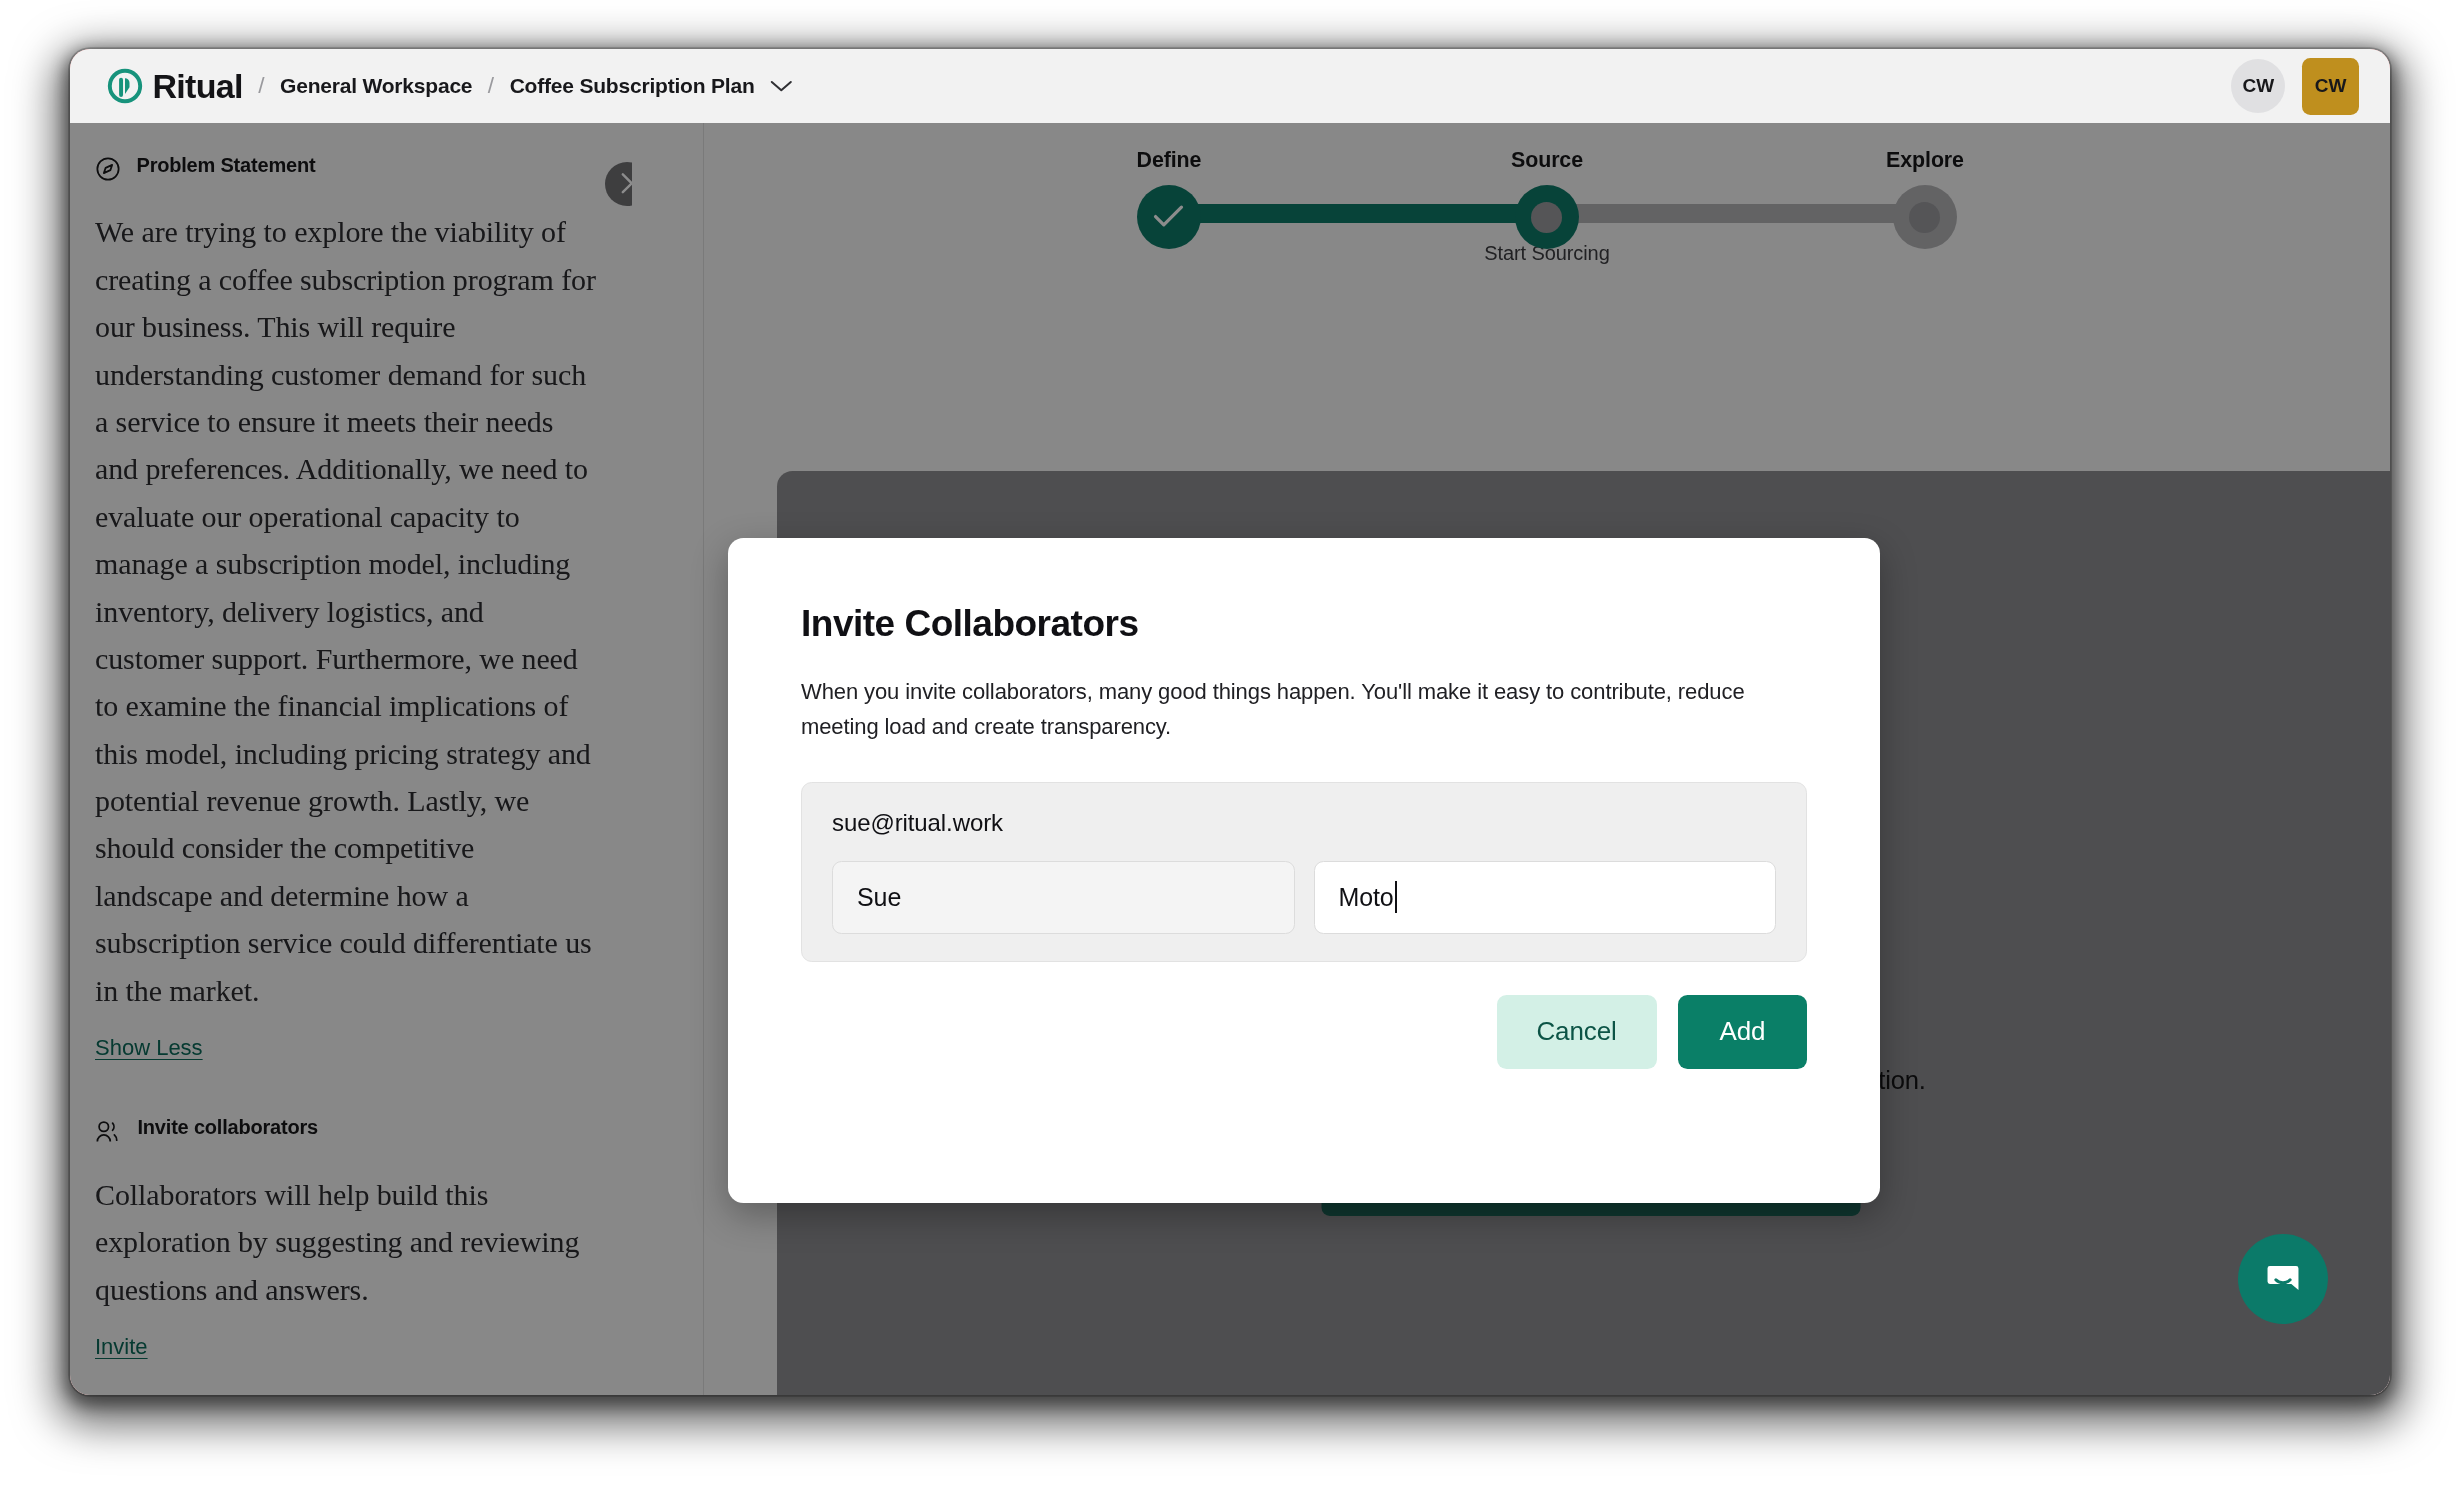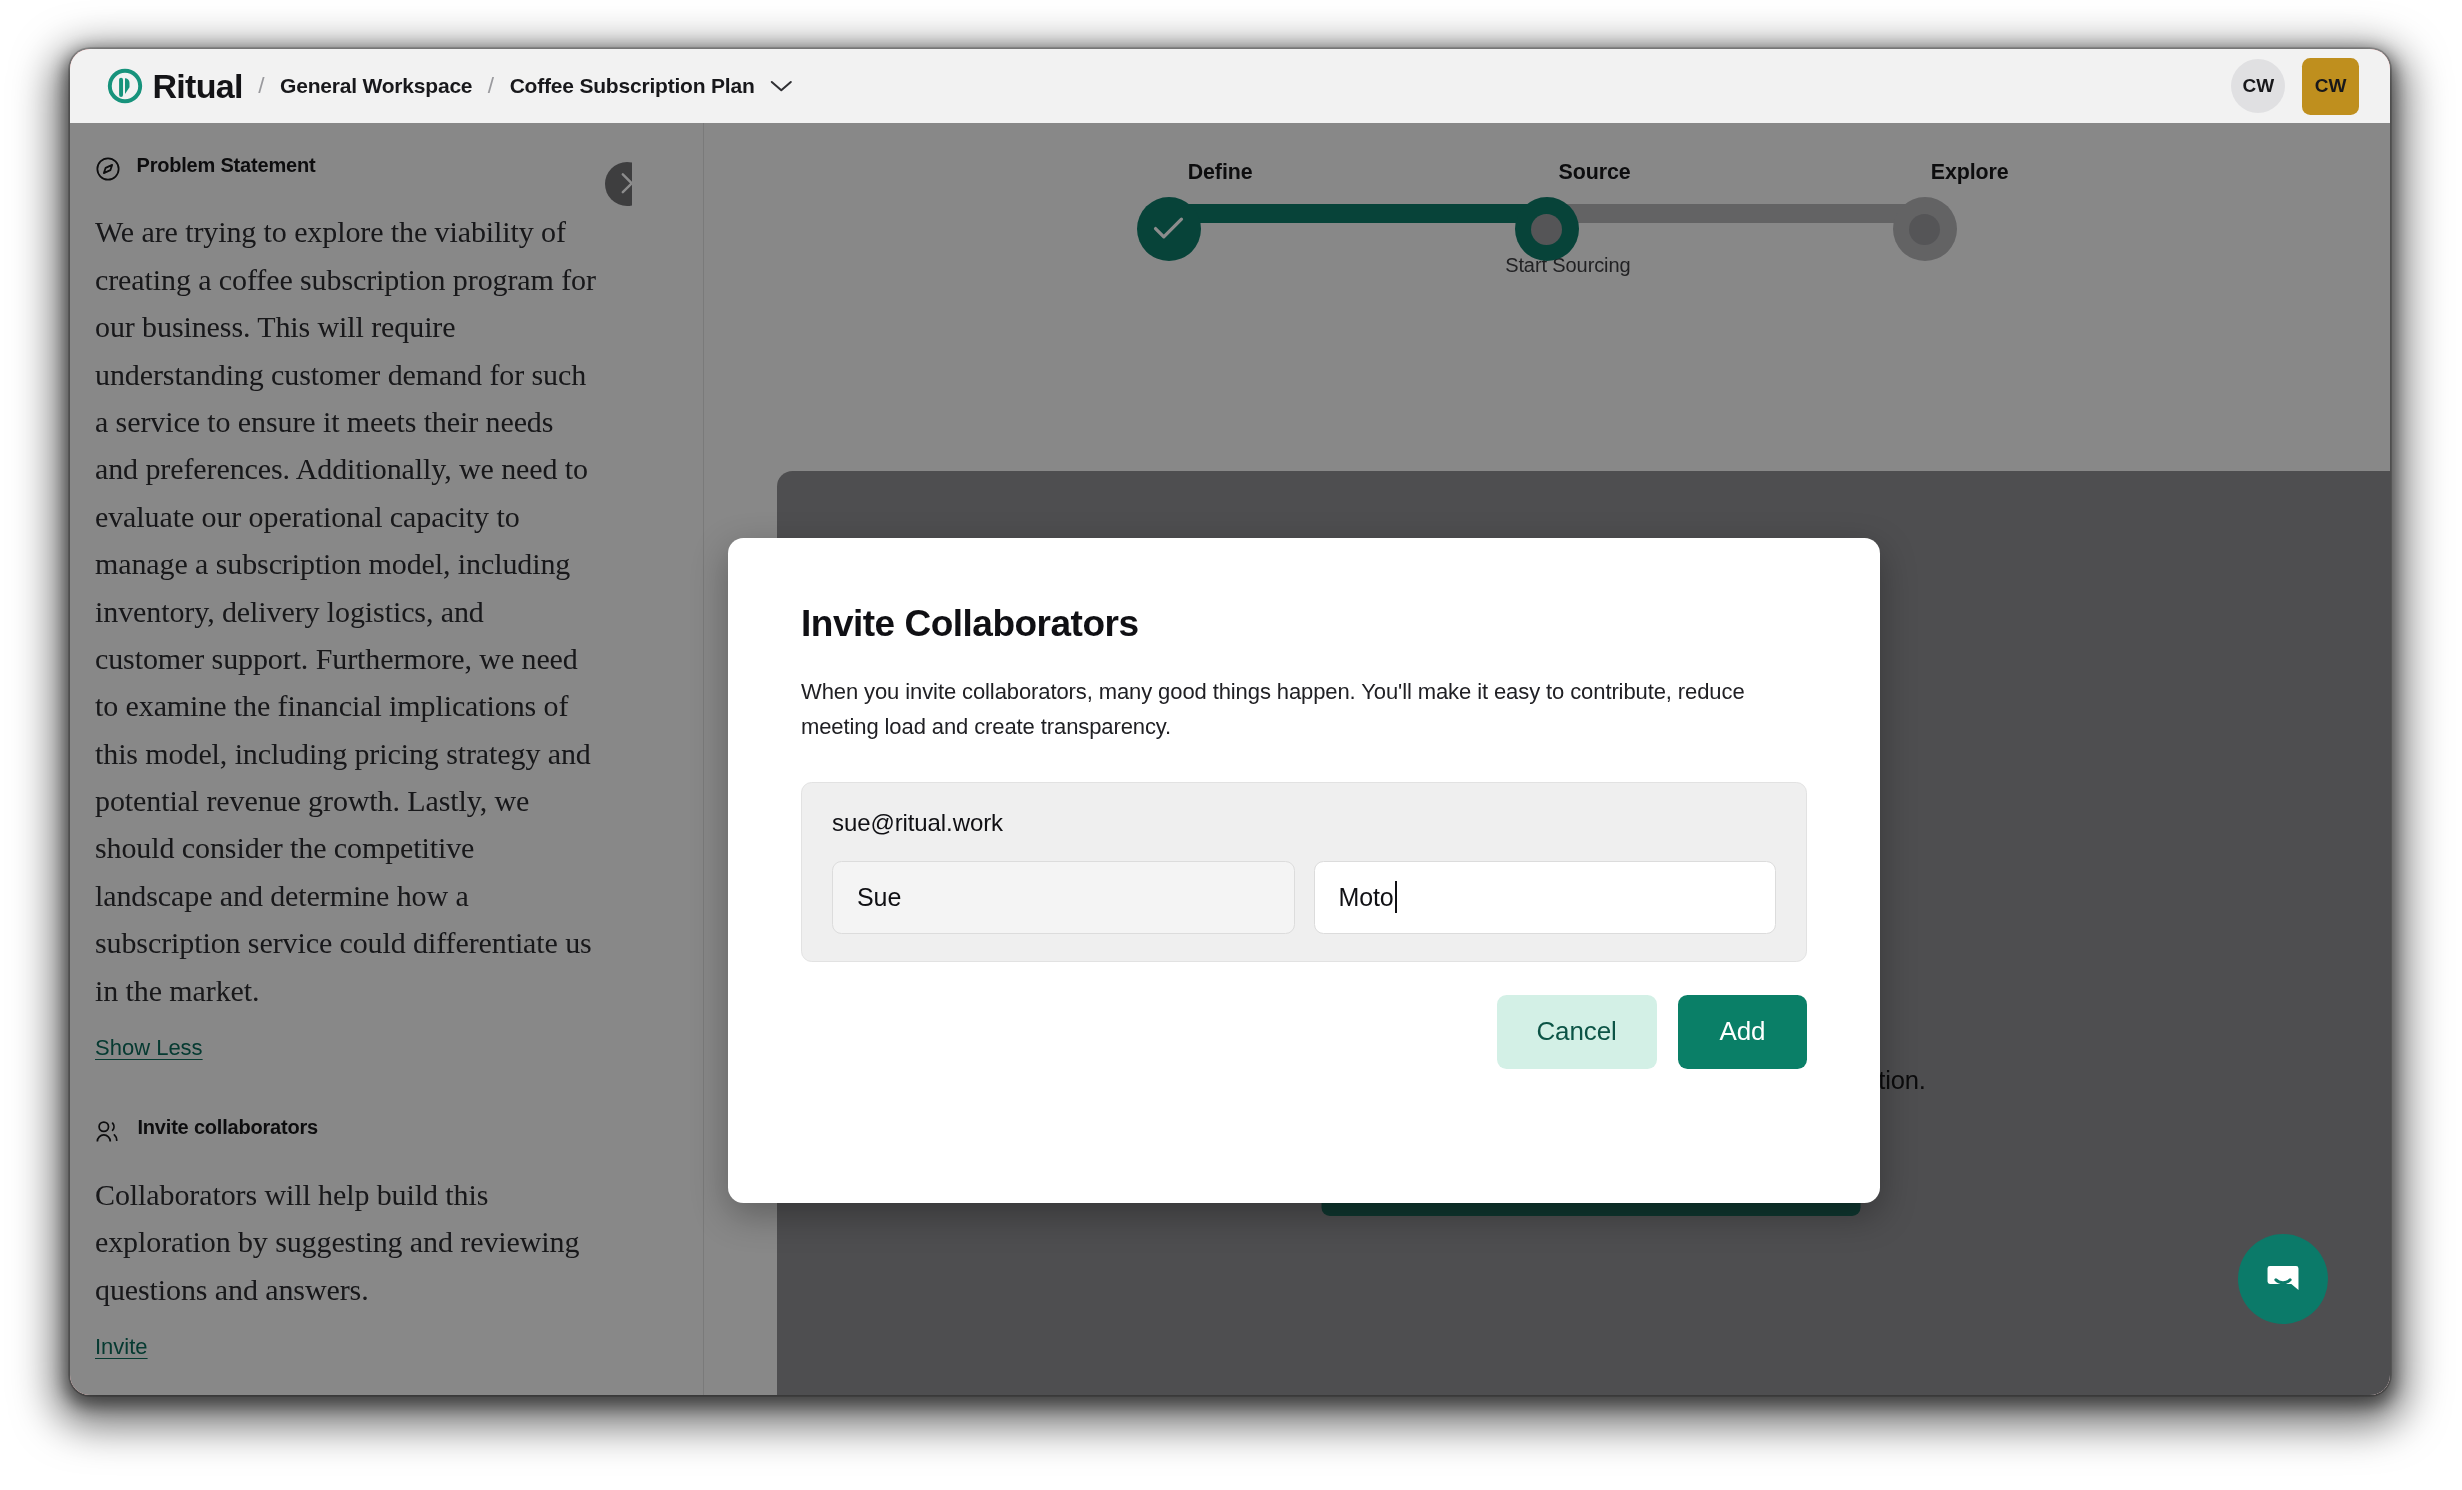--- a/index.html
+++ b/index.html
@@ -130,21 +130,21 @@
     right: 0; height: 100%;
     display: flex; flex-direction: column; align-items: center;
   }
 
   
   #stepper {
     margin-top: 21.4px;
     width: 923px; position: relative; height: 137px;
   }
   .step {
-    position: absolute; top: 16px; width: 167px; text-align: right;
+    position: absolute; top: 4px; width: 167px; text-align: center;
   }
   .step-label {
     font-size: 21.4px; font-weight: 700; color: #18181b;
     letter-spacing: -0.1px;
   }
   .step-sub {
     margin-top: 69px; font-size: 20px; color: #3d3d41;
     letter-spacing: -0.1px;
   }
   .step-dot {

